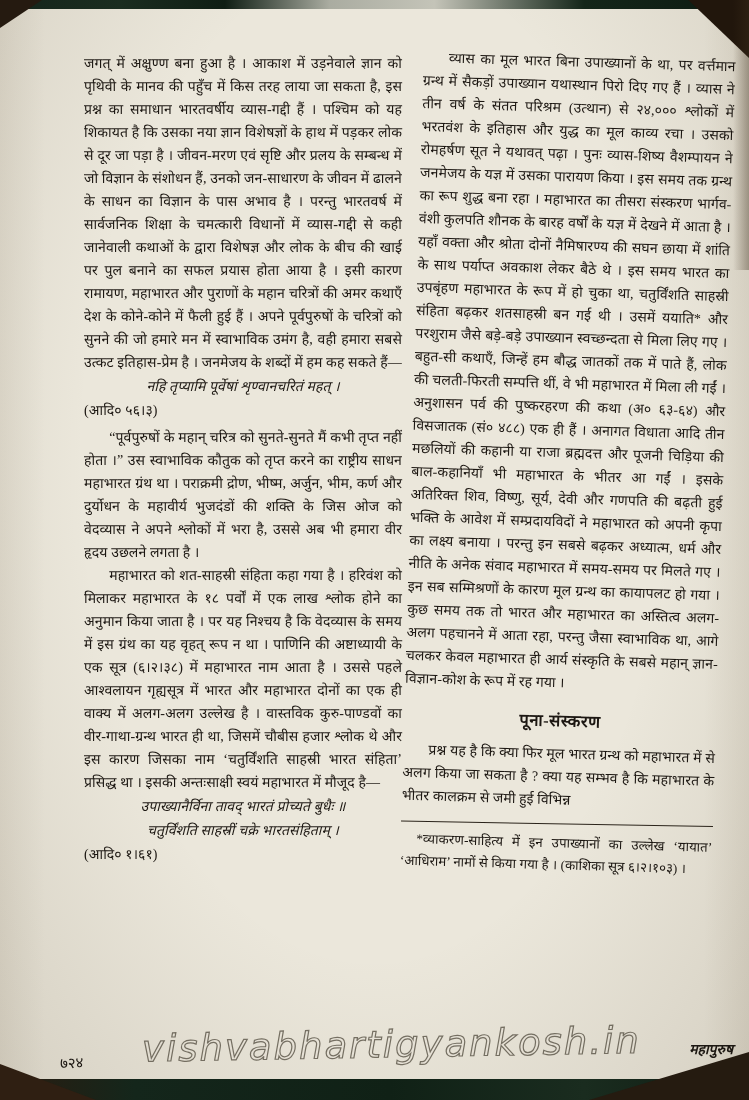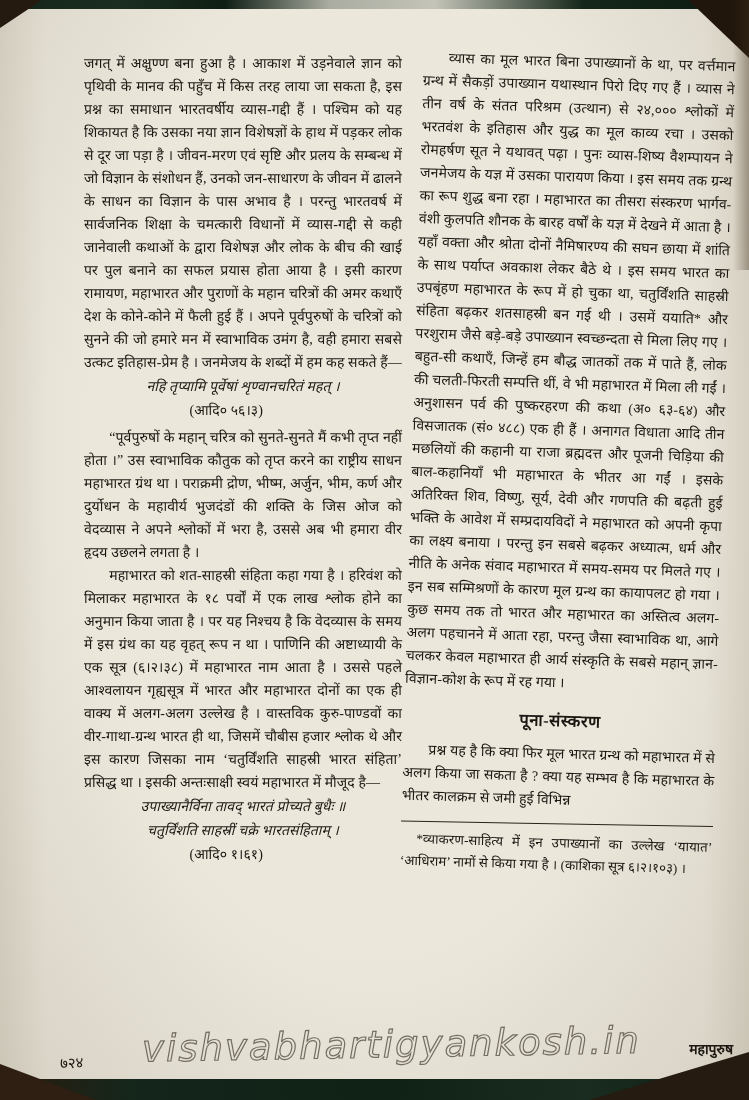--- a/index.html
+++ b/index.html
@@ -28,28 +28,28 @@
   .corner-br{position:absolute;bottom:0;right:0;width:160px;height:48px;background:#251b10;clip-path:polygon(100% 0,100% 100%,0 100%);}
 
   
   .col{position:absolute;top:44px;width:318px;font-size:14px;line-height:23px;
     text-align:justify;letter-spacing:.1px;}
   .col-left{left:84px;}
   .col-right{left:424px;top:46px;width:312px;transform:rotate(1.7deg);transform-origin:0 0;}
   .para{margin:0;text-indent:1.8em;}
   .para.noindent{text-indent:0;margin-top:8px;}
   .verse{text-align:center;margin:1px 0;text-indent:0;font-style:italic;}
-  .ref{text-align:center;padding-right:2.4em;margin:1px 0 4px;}
+  .ref{text-align:left;padding-right:2.4em;margin:1px 0 4px;}
   .heading{font-weight:bold;font-size:16.5px;text-align:center;margin:15px 0 10px;letter-spacing:.5px;}
   .footnote-rule{border:0;border-top:1.6px solid #2b241b;margin:12px 0 8px;transform:rotate(-.7deg);}
   .footnote{margin:0;font-size:13.2px;line-height:22px;text-indent:1.2em;}
 
   
   .page-number{position:absolute;left:60px;bottom:28px;font-size:15px;transform:rotate(-2deg);}
-  .running-title{position:absolute;right:16px;bottom:42px;font-size:14px;font-weight:bold;}
+  .running-title{position:absolute;right:16px;bottom:42px;font-size:14px;font-weight:bold;font-style:italic;}
   .watermark{position:absolute;left:142px;bottom:34px;width:520px;
     font-family:"DejaVu Sans",sans-serif;font-style:italic;font-size:37px;letter-spacing:2px;
     color:rgba(235,231,219,0.15);-webkit-text-stroke:1.2px rgba(96,90,78,.85);
     transform:rotate(-1deg);white-space:nowrap;pointer-events:none;}
 </style>
 </head>
 <body>
 
 <div class="paper">
 

